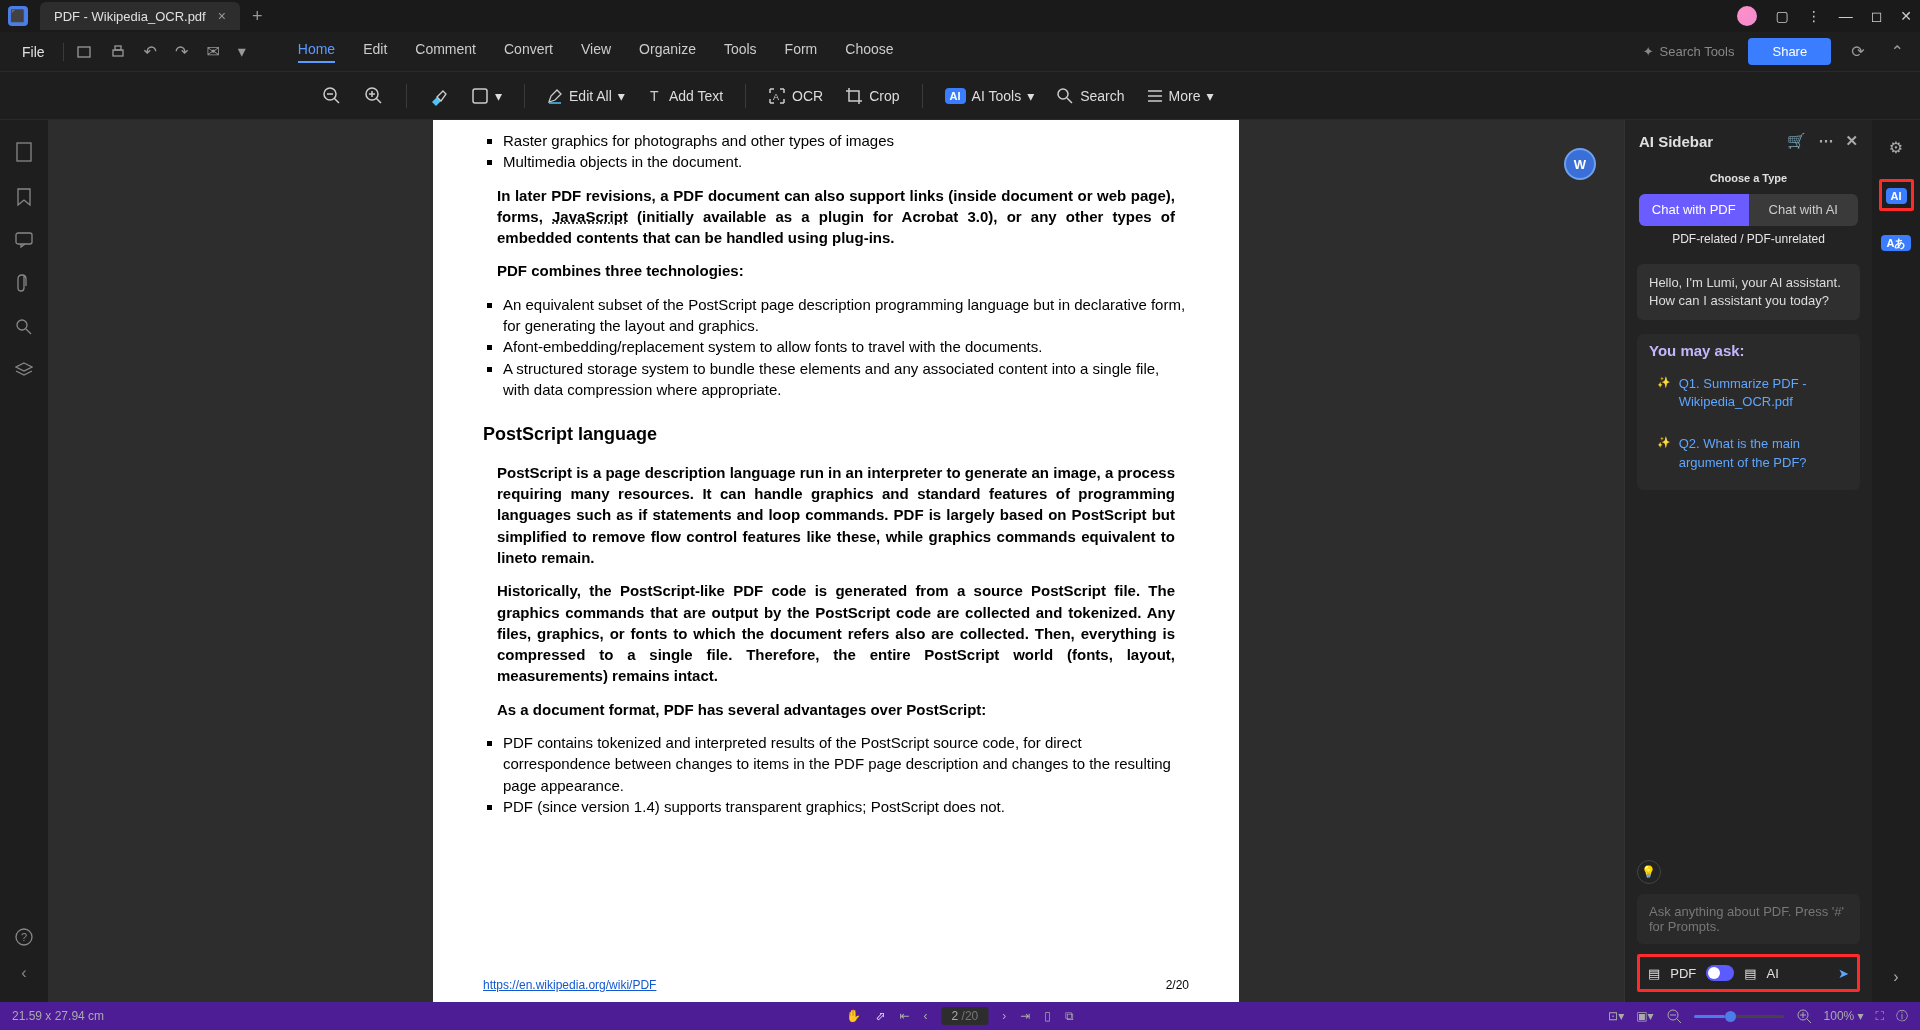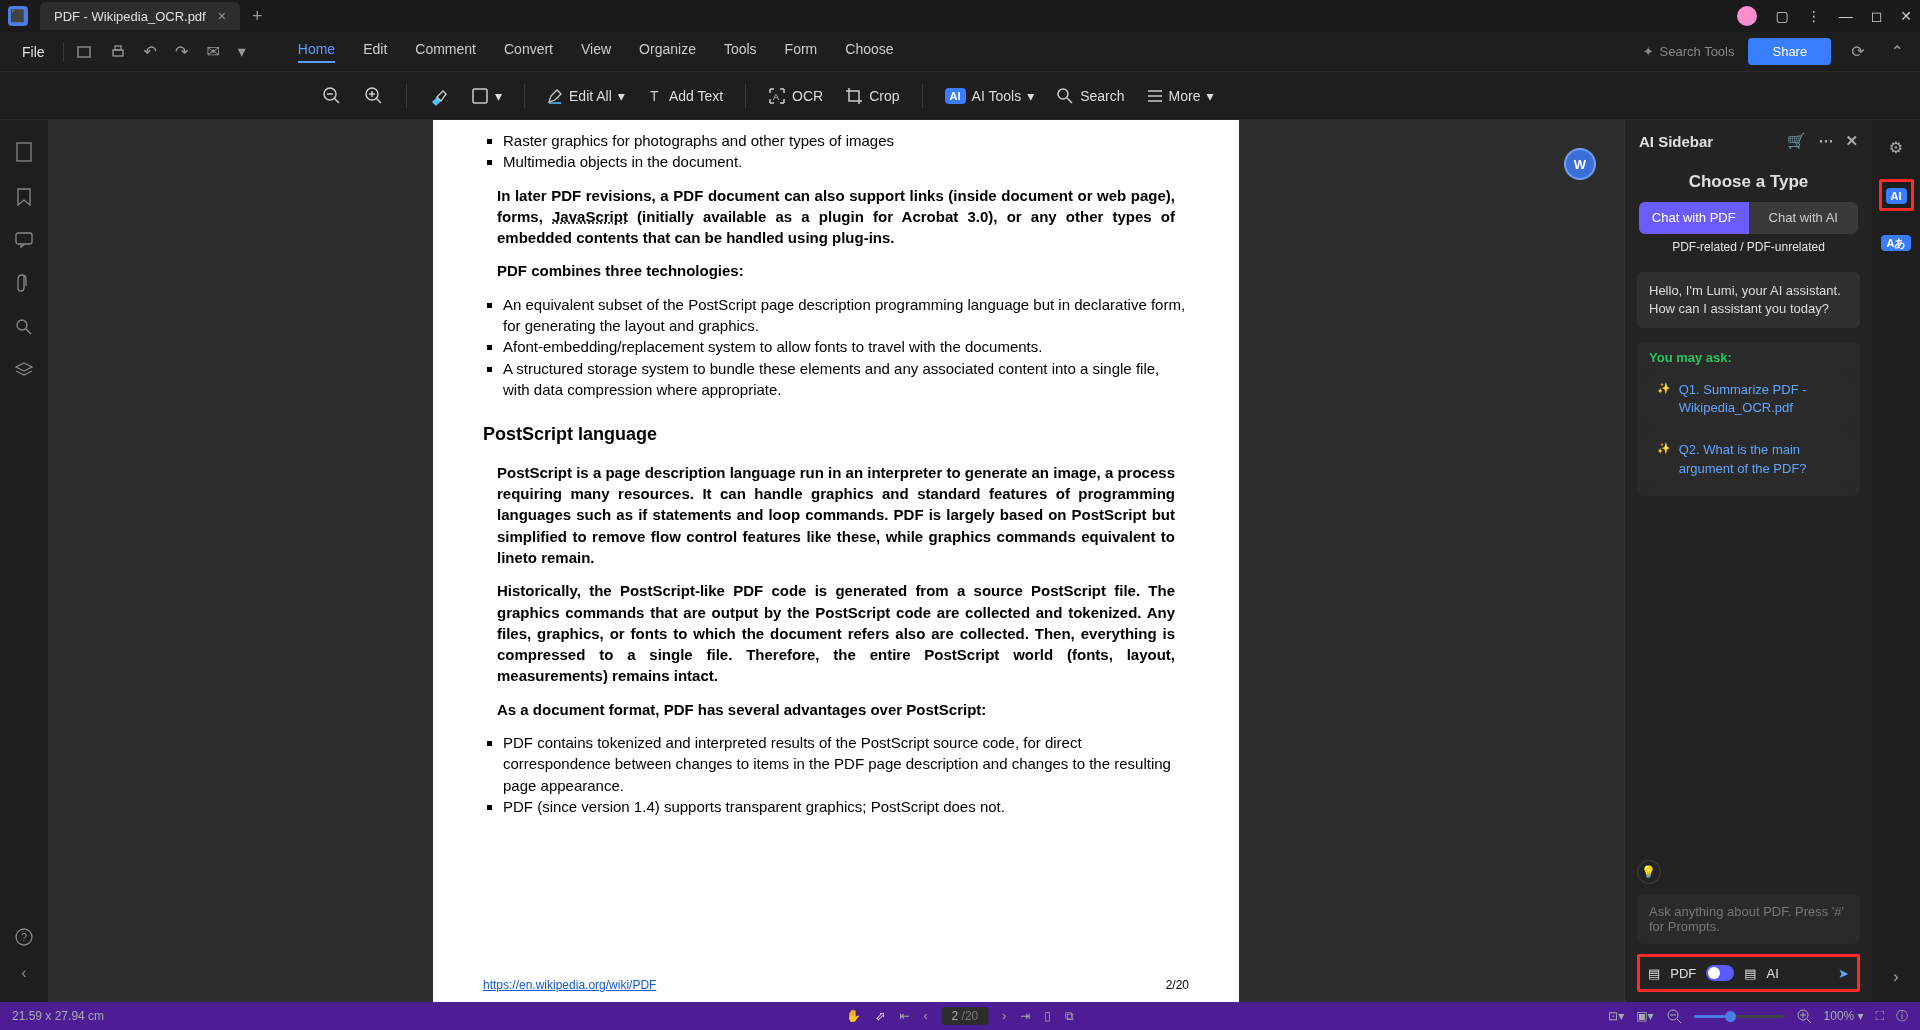--- a/index.html
+++ b/index.html
@@ -40,29 +40,29 @@
 .page h3 { font-family: Arial, sans-serif; font-size: 18px; font-weight: bold; margin: 22px 0 14px; }
 .page .justify { text-align: justify; }
 .link-dot { text-decoration: underline dotted; }
 .page-footer { position: absolute; bottom: 8px; left: 50px; right: 50px; display: flex; justify-content: space-between; font-size: 12px; }
 .url { color: #1458cf; text-decoration: underline; }
 .float-w { position: absolute; right: 28px; top: 28px; width: 32px; height: 32px; border-radius: 50%; background: #3a6fd8; color: #fff; display: flex; align-items: center; justify-content: center; font-size: 13px; font-weight: bold; border: 2px solid #6fa0f0; }
 
 .sidebar { width: 248px; background: #232323; display: flex; flex-direction: column; border-left: 1px solid #333; }
 .sb-header { padding: 12px 14px; display: flex; align-items: center; gap: 10px; font-size: 15px; font-weight: 600; }
 .sb-head-right { margin-left: auto; display: flex; gap: 12px; color: #aaa; }
-.sb-choose { text-align: center; padding: 10px; font-size: 17px; font-weight: 600; }
+.sb-choose { text-align: center; padding: 10px; font-size: 11px; font-weight: 600; }
 .type-toggle { margin: 0 14px; display: flex; background: #3a3a3a; border-radius: 6px; overflow: hidden; }
 .type-opt { flex: 1; text-align: center; padding: 8px 4px; font-size: 13px; color: #ccc; cursor: pointer; line-height: 1.2; }
 .type-opt.active { background: #6b5cff; color: #fff; }
 .type-sub { text-align: center; font-size: 12px; color: #e5e5e5; margin: 6px 0 10px; }
 .chat-msg { margin: 8px 12px; background: #2f2f2f; padding: 10px 12px; border-radius: 6px; font-size: 13px; color: #ddd; line-height: 1.4; }
 .suggest { margin: 6px 12px; background: #2a2a2a; padding: 10px 12px; border-radius: 6px; font-size: 13px; color: #5fa6ff; line-height: 1.4; display: flex; gap: 8px; cursor: pointer; }
 .sparkle { font-size: 11px; }
-.suggest-title { font-size: 13px; color: #22c55e; margin: 8px 16px 2px; font-weight: 600; }
+.suggest-title { font-size: 15px; color: #c4b5fd; margin: 8px 16px 2px; font-weight: 600; }
 .chat-input-area { margin-top: auto; padding: 10px 12px; }
 .bulb { margin-bottom: 10px; color: #aaa; width:24px; height:24px; border:1px solid #444; border-radius:50%; display:flex;align-items:center;justify-content:center;font-size:12px;}
 .chat-input { background: #2a2a2a; border-radius: 6px; padding: 10px 12px; font-size: 13px; color: #777; min-height: 46px; }
 .chat-toggle { margin-top: 10px; border: 3px solid #ff2a2a; padding: 8px 8px; display: flex; align-items: center; gap: 10px; font-size: 13px; border-radius: 2px; }
 .switch { width: 28px; height: 16px; background: #5b5bff; border-radius: 10px; position: relative; }
 .switch::after { content: ''; position: absolute; left: 2px; top: 2px; width: 12px; height: 12px; background: #fff; border-radius: 50%; }
 .send-icon { margin-left: auto; color: #5fa6ff; }
 
 .right-rail { width: 48px; background: #1e1e1e; display: flex; flex-direction: column; align-items: center; gap: 22px; padding-top: 18px; }
 .right-rail .boxed { border: 3px solid #ff2a2a; padding: 4px; border-radius: 2px; }

